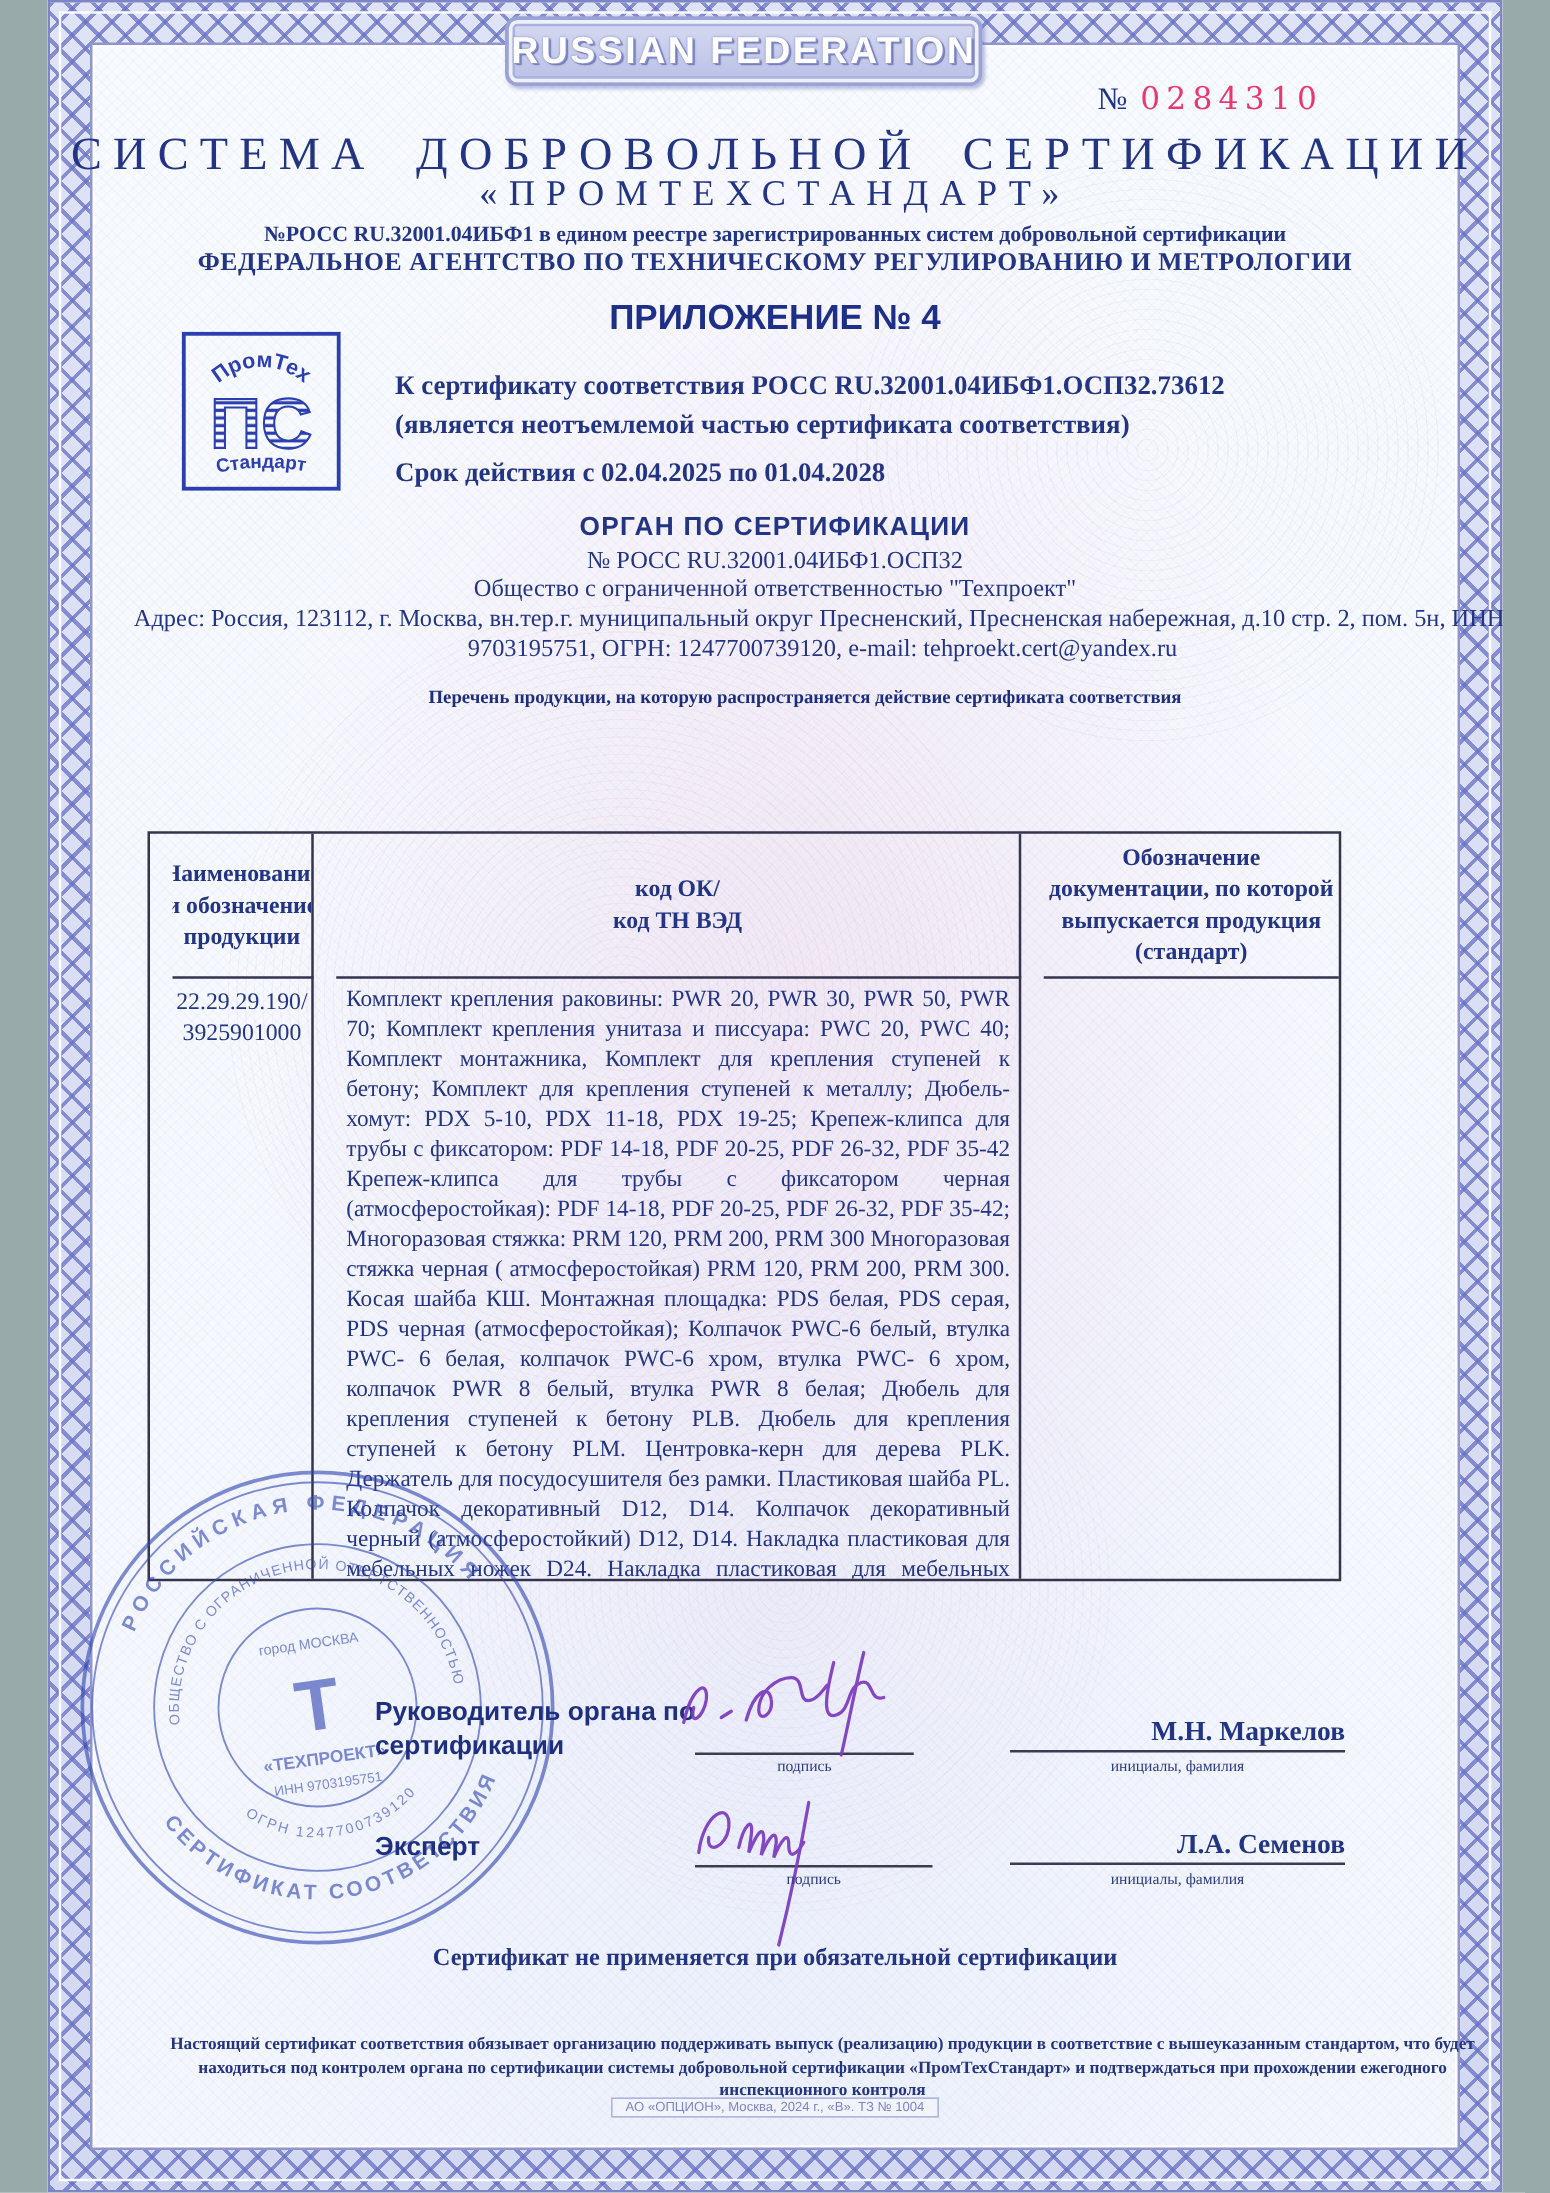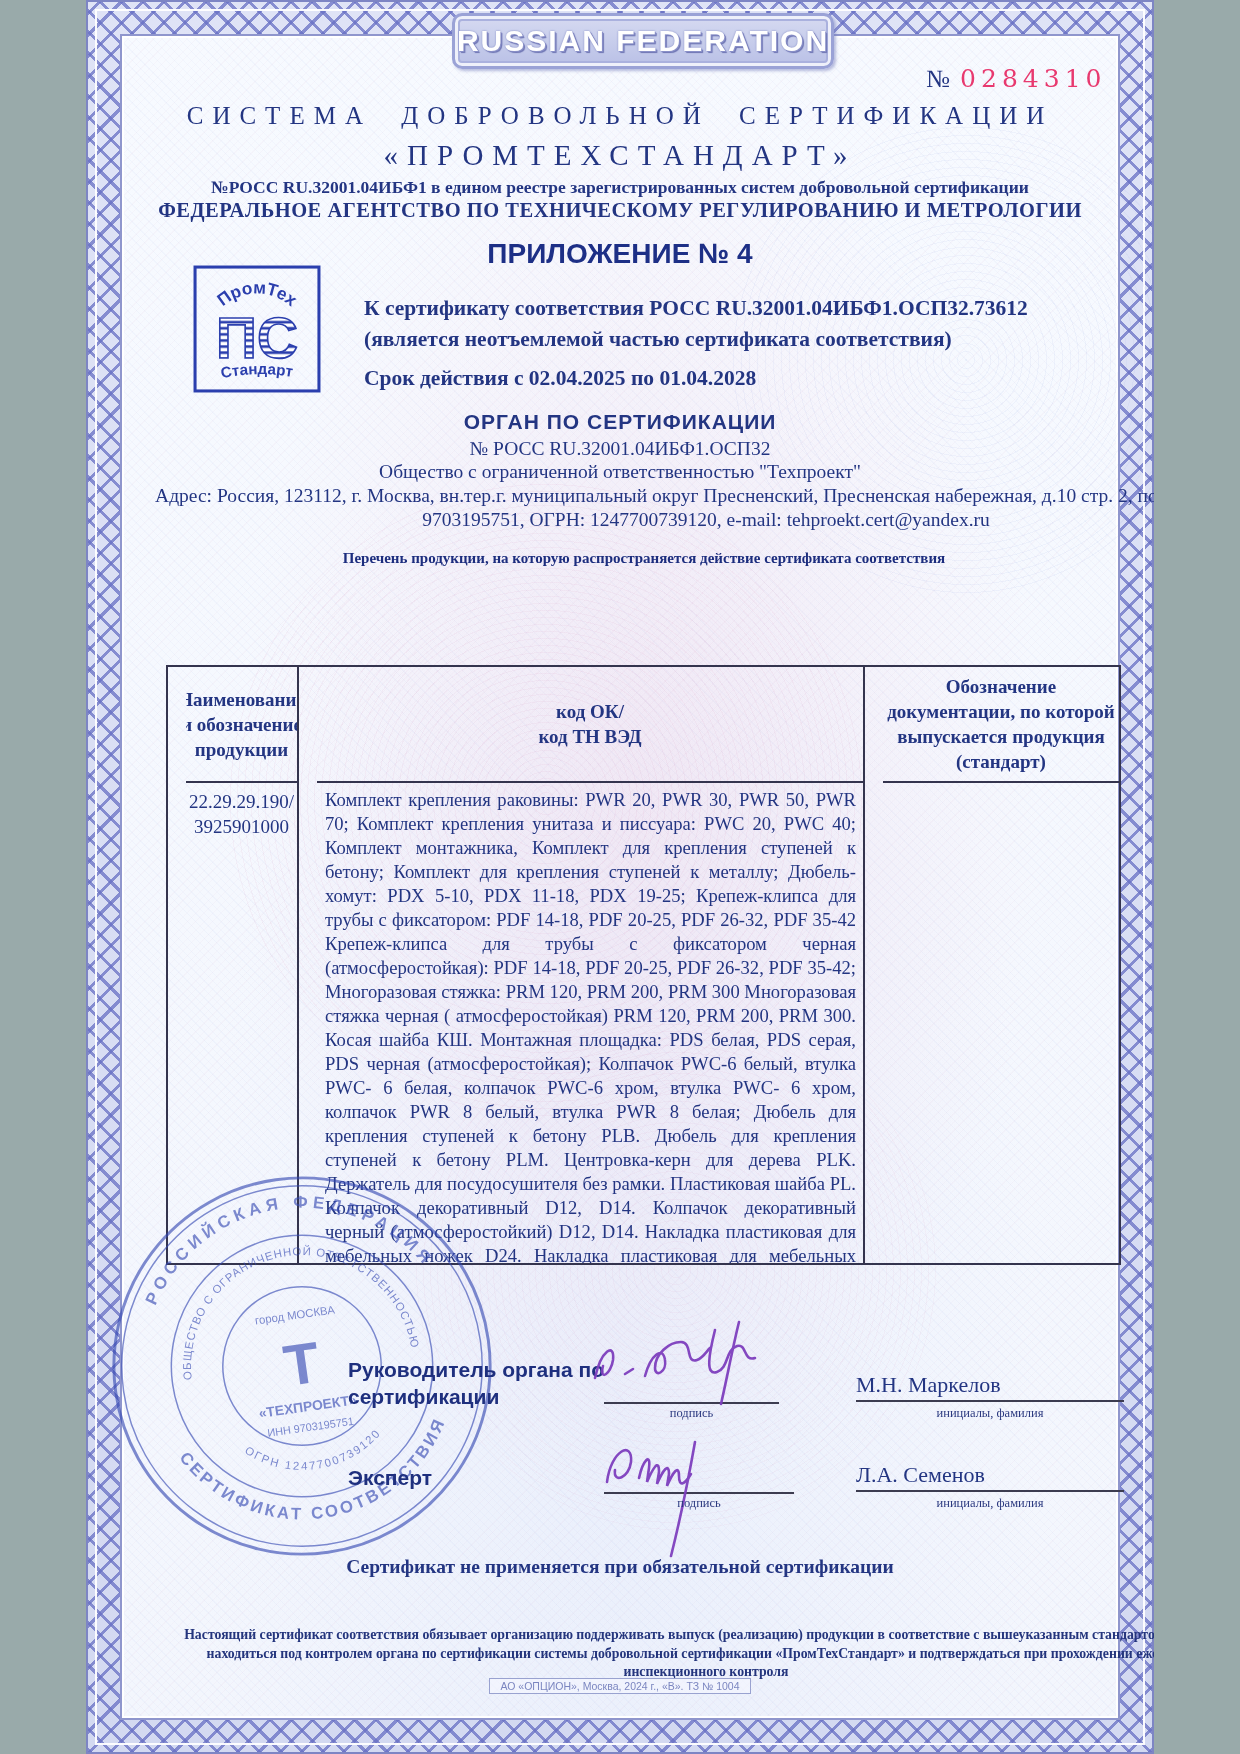--- a/index.html
+++ b/index.html
@@ -1,16 +1,16 @@
 <!DOCTYPE html>
 <html><head>
 <meta charset="utf-8">
 <style>
   html,body{margin:0;padding:0;background:#9aa;}
-  .page{position:relative;width:1068px;height:1754px;margin:0 auto;overflow:hidden;
+  .page{position:relative;width:1164px;height:1754px;margin:0 auto;overflow:hidden;
         font-family:"Liberation Serif",serif;color:#233582;background:#ffffff;}
   
   .frame{position:absolute;inset:0;
     background:
       repeating-linear-gradient(45deg, rgba(104,112,196,.75) 0 3px, rgba(235,238,250,0) 3px 15px),
       repeating-linear-gradient(-45deg, rgba(104,112,196,.75) 0 3px, rgba(235,238,250,0) 3px 15px),
       linear-gradient(180deg,#dfe3f6,#d3d9f1);
     border:2px solid #7d85c4;box-sizing:border-box;}
   .frame::after{content:'';position:absolute;inset:7px;border:2px solid rgba(255,255,255,.95);}
   .inner{position:absolute;inset:38px;
@@ -34,21 +34,21 @@
   .sans{font-family:"Liberation Sans",sans-serif;}
   .pre{white-space:pre-line;}
   
   .banner{left:366px;top:13px;width:376px;height:50px;line-height:50px;text-align:center;
     background:linear-gradient(#d6daf1,#b9c0e6);border:3px solid #9aa2d6;border-radius:10px;
     box-shadow:inset 0 0 0 3px #eef0fa, inset 0 0 0 5px #aab1de, 2px 2px 3px rgba(120,128,190,.5);
     font-family:"Liberation Sans",sans-serif;font-weight:bold;font-size:30px;letter-spacing:2px;
     color:#fff;text-shadow:1px 1px 0 #8a90c8,2px 2px 1px #6d74b3,0 0 2px #7d85c0;}
   .serial{left:840px;top:64px;width:300px;font-size:25px;letter-spacing:2px;}
   .serial .num{color:#e8396f;font-family:"DejaVu Serif",serif;letter-spacing:5px;}
-  .sys1{top:102px;font-size:25px;letter-spacing:9px;word-spacing:14px;}
+  .sys1{top:102px;font-size:37px;letter-spacing:9px;word-spacing:14px;}
   .sys2{top:139px;font-size:29px;letter-spacing:9px;}
   .registry{top:177px;font-size:17.5px;font-weight:bold;}
   .agency{top:199px;font-size:20.5px;font-weight:bold;letter-spacing:.5px;}
   .apdx-title{top:238px;font-size:28px;font-weight:bold;color:#1d2f86;}
   .logo{left:106px;top:264px;width:130px;height:130px;}
   .certline{left:278px;top:296px;font-size:21.5px;font-weight:bold;}
   .integral{left:278px;top:327px;font-size:21.5px;font-weight:bold;}
   .validity{left:278px;top:366px;font-size:21.5px;font-weight:bold;}
   .orghead{top:410px;font-size:21px;font-weight:bold;letter-spacing:1px;}
   .orgnum{top:438px;font-size:19.5px;}
@@ -63,21 +63,21 @@
   .tc.bodyrow{border-bottom:none;}
   .th{display:flex;align-items:center;justify-content:center;text-align:center;
       font-weight:bold;font-size:19px;line-height:25px;padding:4px;}
   .codes{font-size:19px;text-align:center;padding-top:6px;line-height:25px;}
   .products{font-size:18.6px;line-height:24px;text-align:justify;padding:5px 7px 4px 8px;}
   .standard{font-size:18.6px;line-height:25px;padding:5px 4px 4px 6px;}
   
   .role{left:262px;width:320px;font-size:21px;font-weight:bold;line-height:27px;color:#1e2f7e;}
   .sigline{border-bottom:2px solid #3c3c50;height:30px;}
   .cap{font-size:12.5px;text-align:center;color:#2c3a80;}
-  .name{font-size:22px;text-align:left;border-bottom:2px solid #3c3c50;height:28px;}
+  .name{font-size:22px;text-align:right;border-bottom:2px solid #3c3c50;height:28px;font-weight:bold;}
   .notmand{top:1556px;font-size:19.5px;font-weight:bold;}
   .note{left:70px;top:1626px;width:1100px;text-align:center;font-size:13.8px;font-weight:bold;line-height:18.5px;color:#24357d;}
   .imprintwrap{left:0;right:0;top:1676px;text-align:center;}
   .imprint{display:inline-block;font-size:10.5px;color:#7b86c0;border:1px solid #99a2d0;
            padding:1px 10px;background:rgba(245,247,255,.6);font-family:"Liberation Sans",sans-serif;}
   .stamp{left:18px;top:1168px;width:396px;height:396px;opacity:.62;}
   .sigsvg{pointer-events:none;}
 </style>
 </head>
 <body>

